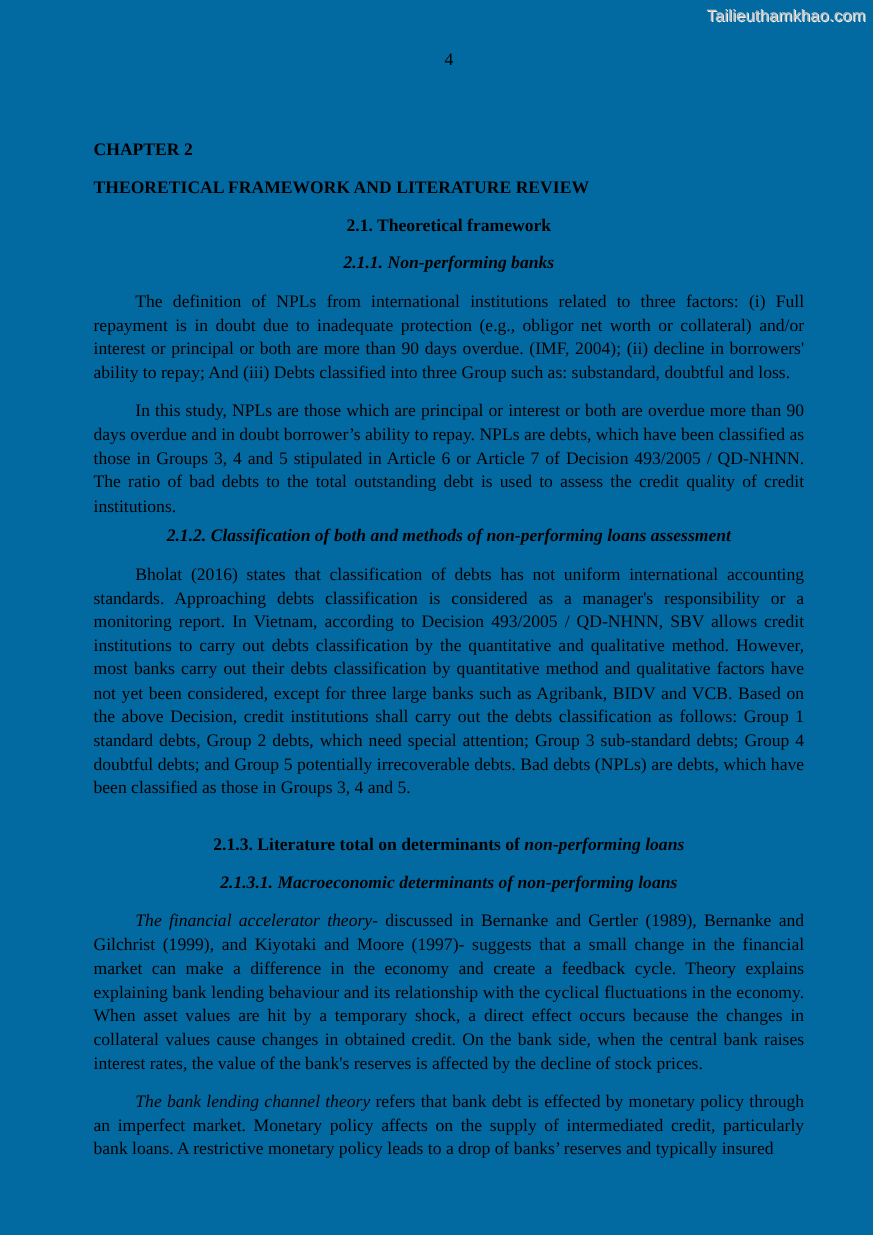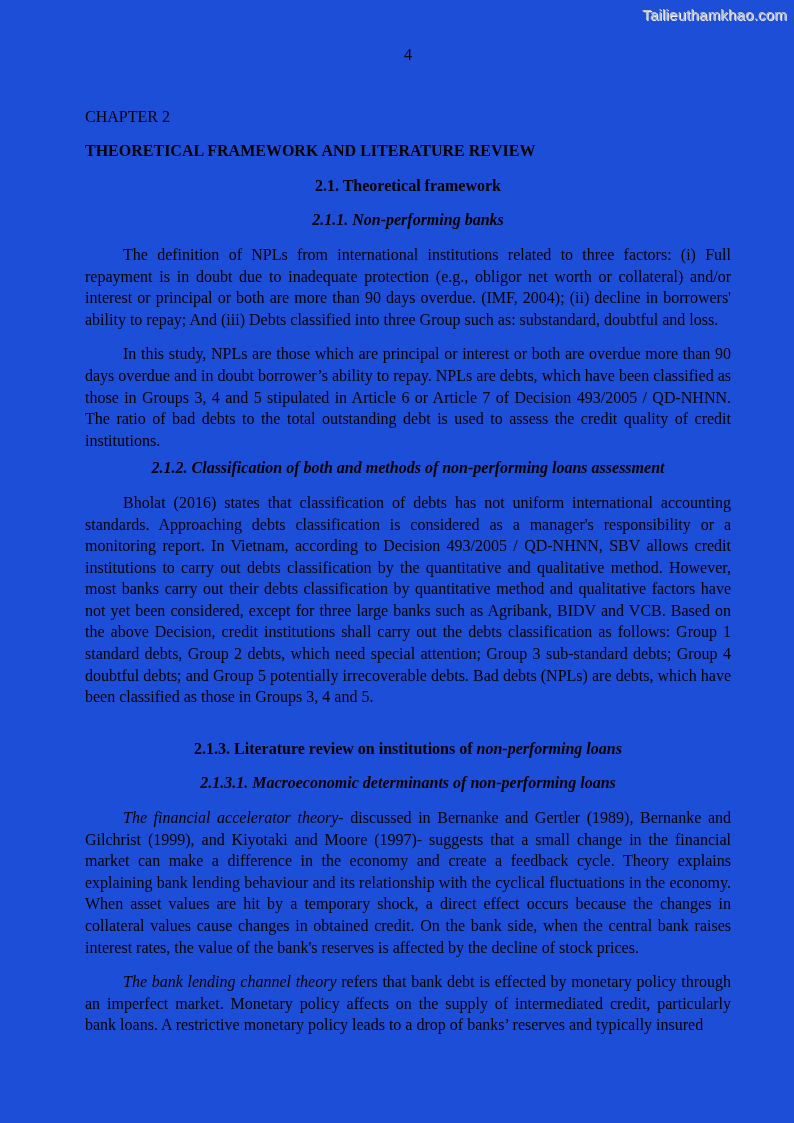--- a/index.html
+++ b/index.html
@@ -4,21 +4,21 @@
 <style>
   html, body {
     margin: 0;
     padding: 0;
     background: #ffffff;
   }
   .page {
     position: relative;
     width: 794px;
     height: 1123px;
-    background: #1d4ed8;
+    background: #0369a1;
     color: #000000;
     font-family: "Liberation Serif", serif;
     font-size: 16px;
     overflow: hidden;
   }
   .watermark {
     position: absolute;
     top: 6px;
     right: 7px;
     font-family: "Liberation Sans", sans-serif;
@@ -35,22 +35,22 @@
   }
   .content > * {
     margin: 0;
   }
   .page-number {
     margin-top: 44px;
     text-align: center;
     line-height: 21.6px;
   }
   .chapter {
-    margin-top: 40px;
-    font-weight: normal;
+    margin-top: 60px;
+    font-weight: bold;
     line-height: 21.6px;
   }
   .doc-title {
     margin-top: 13px;
     font-weight: bold;
     text-align: left;
     line-height: 21.6px;
   }
   .heading {
     margin-top: 13px;
@@ -82,18 +82,18 @@
     <p class="chapter">CHAPTER 2</p>
 
     <p class="doc-title">THEORETICAL FRAMEWORK AND LITERATURE REVIEW</p>
 
   <p class="heading"><span class="b">2.1. Theoretical framework</span></p>
       <p class="heading"><span class="b i">2.1.1. Non-performing banks</span></p>
       <p class="para"><span>The definition of NPLs from international institutions related to three factors: (i) Full repayment is in doubt due to inadequate protection (e.g., obligor net worth or collateral) and/or interest or principal or both are more than 90 days overdue. (IMF, 2004); (ii) decline in borrowers' ability to repay; And (iii) Debts classified into three Group such as: substandard, doubtful and loss.</span></p>
       <p class="para"><span>In this study, NPLs are those which are principal or interest or both are overdue more than 90 days overdue and in doubt borrower’s ability to repay. NPLs are debts, which have been classified as those in Groups 3, 4 and 5 stipulated in Article 6 or Article 7 of Decision 493/2005 / QD-NHNN. The ratio of bad debts to the total outstanding debt is used to assess the credit quality of credit institutions.</span></p>
       <p class="heading"><span class="b i">2.1.2. Classification of both and methods of non-performing loans  assessment</span></p>
       <p class="para"><span>Bholat (2016) states that classification of debts has not uniform international accounting standards. Approaching debts classification is considered as a manager's responsibility or a monitoring report. In Vietnam, according to Decision 493/2005 / QD-NHNN, SBV allows credit institutions to carry out debts classification by the quantitative and qualitative method. However, most banks carry out their debts classification by quantitative method and qualitative factors have not yet been considered, except for three large banks such as Agribank, BIDV and VCB. Based on the above Decision, credit institutions shall carry out the debts classification as follows: Group 1 standard debts, Group 2 debts, which need special attention; Group 3 sub-standard debts; Group 4 doubtful debts; and  Group 5 potentially irrecoverable debts. Bad debts (NPLs) are debts, which have been classified as those in Groups 3, 4 and 5.</span></p>
-      <p class="heading"><span class="b">2.1.3. Literature review on institutions of </span><span class="b i">non-performing loans</span></p>
+      <p class="heading"><span class="b">2.1.3. Literature total on determinants of </span><span class="b i">non-performing loans</span></p>
       <p class="heading"><span class="b i">2.1.3.1. Macroeconomic determinants of non-performing loans</span></p>
       <p class="para"><span class="i">The financial accelerator theory-</span><span> discussed in Bernanke and Gertler (1989), Bernanke and Gilchrist (1999), and Kiyotaki and Moore (1997)- suggests that a small change in the financial market can make a difference in the economy and create a feedback cycle. Theory explains explaining bank lending behaviour and its relationship with the cyclical fluctuations in the economy. When asset values are hit by a temporary shock, a direct effect occurs because the changes in collateral values cause changes in obtained credit. On the bank side, when the central bank raises interest rates, the value of the bank's reserves is affected by the decline of stock prices.</span></p>
       <p class="para"><span class="i">The bank lending channel theory</span><span> refers that bank debt is effected by monetary policy through an imperfect market. Monetary policy affects on the supply of intermediated credit, particularly bank loans. A restrictive monetary policy leads to a drop of banks’ reserves and typically insured</span></p>
     </div>
 </div>
 
 </body></html>

